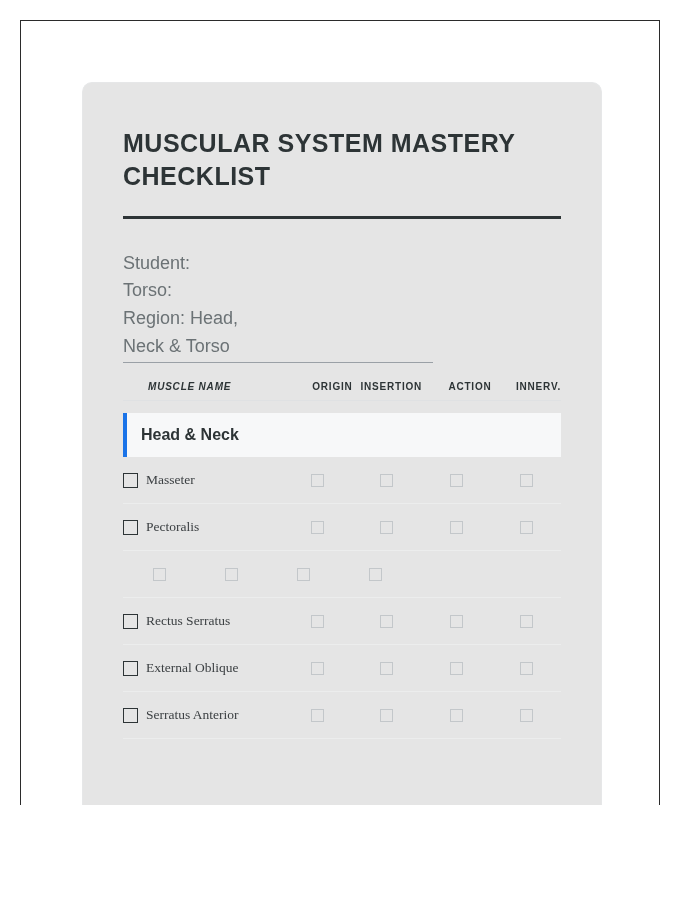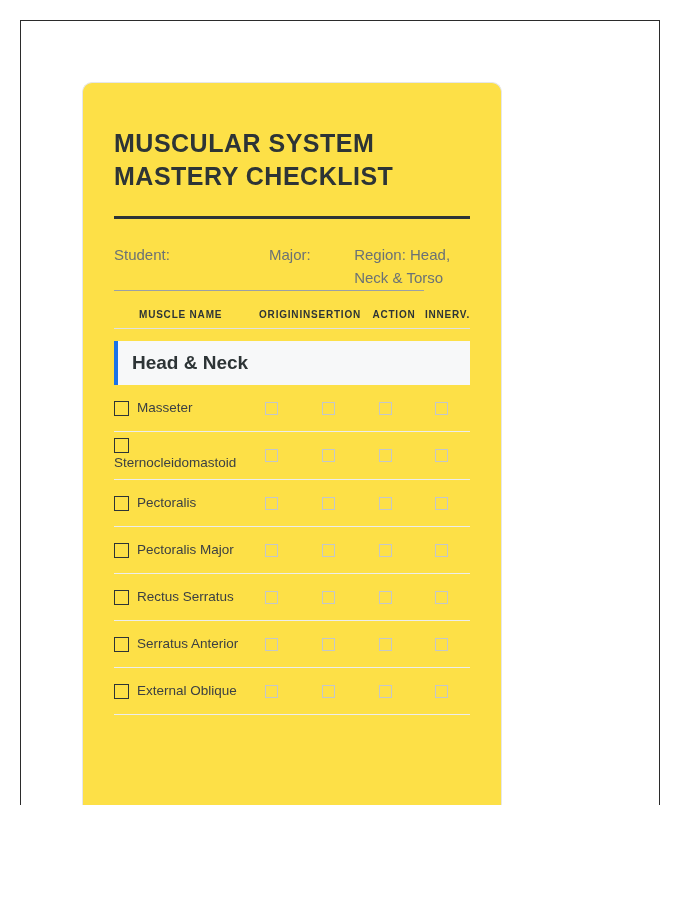--- a/index.html
+++ b/index.html
@@ -27,29 +27,29 @@
     box-sizing: border-box;
     overflow: hidden;
     background: #ffffff;
   }
 
   
   .sheet-card {
     position: absolute;
     left: 61px;
     top: 61px;
-    width: 420px;
+    width: 520px;
     height: 740px;
     box-sizing: border-box;
-    background: #fde047;
+    background: #e5e5e5;
     border: 1px solid #e6e7e8;
     border-bottom: none;
     border-radius: 10px 10px 0 0;
     overflow: hidden;
-    padding: 0 31px;
+    padding: 0 40px;
   }
 
   
   .doc-title {
     margin: 0;
     padding-top: 44px;
     font-size: 25px;
     line-height: 1.33;
     font-weight: bold;
     letter-spacing: 0.5px;
@@ -58,24 +58,25 @@
   }
   .title-rule {
     margin-top: 22px;
     height: 3px;
     background: #2d3436;
   }
 
   
   .meta-row {
     display: flex;
-    margin-top: 24px;
-    font-size: 15px;
+    margin-top: 31px;
+    font-size: 18px;
     color: #6b7275;
     line-height: 1.55;
+    flex-direction: column;
   }
   .meta-student { width: 182px; }
   .meta-date    { width: 100px; }
   .meta-region  { width: 136px; }
 
   .meta-underline {
     margin-top: 1px;
     width: 310px;
     height: 1px;
     background: #9aa0a6;
@@ -87,36 +88,36 @@
     align-items: flex-end;
     margin-top: 18px;
     padding-bottom: 8px;
     border-bottom: 1px solid #dfe1e3;
     font-size: 10px;
     font-weight: bold;
     letter-spacing: 0.8px;
     color: #2d3436;
     text-transform: uppercase;
   }
-  .col-head .c-name { width: 165px; padding-left: 25px; box-sizing: border-box; }
+  .col-head .c-name { width: 165px; padding-left: 25px; box-sizing: border-box; font-style: italic; }
   .col-head .c-box  { width: 72px; text-align: right; }
 
   
   .section-band {
     margin-top: 12px;
     height: 44px;
     background: #f7f8f9;
     display: flex;
     align-items: center;
     border-left: 4px solid #1a73e8;
     box-sizing: border-box;
   }
   .section-band .section-label {
     padding-left: 14px;
-    font-size: 19px;
+    font-size: 16px;
     font-weight: bold;
     color: #2d3436;
     text-align: right;
   }
 
   
   .muscle-row {
     display: flex;
     align-items: center;
     min-height: 46px;
@@ -126,20 +127,21 @@
     width: 165px;
     display: flex;
     align-items: center;
     flex-wrap: wrap;
     gap: 0 8px;
     font-size: 13.5px;
     color: #3c4043;
     line-height: 1.5;
     padding: 6px 0;
     box-sizing: border-box;
+    font-family: Liberation Serif, serif;
   }
   .muscle-row .c-box {
     width: 72px;
     display: flex;
     justify-content: center;
     align-items: center;
   }
 
   .check-main {
     width: 15px;
@@ -159,21 +161,21 @@
 <body>
 
 <div class="page-frame">
   <div class="sheet-card">
 
     <h1 class="doc-title">Muscular System Mastery Checklist</h1>
     <div class="title-rule"></div>
 
     <div class="meta-row">
       <div class="meta-student">Student:</div>
-      <div class="meta-date">Major:</div>
+      <div class="meta-date">Torso:</div>
       <div class="meta-region">Region: Head, Neck &amp; Torso</div>
     </div>
     <div class="meta-underline"></div>
 
     <div class="col-head">
       <div class="c-name">MUSCLE NAME</div>
       <div class="c-box">ORIGIN</div>
       <div class="c-box">INSERTION</div>
       <div class="c-box">ACTION</div>
       <div class="c-box">INNERV.</div>
@@ -197,58 +199,36 @@
           <div class="c-box">
             <span class="check-small"></span>
           </div>
           <div class="c-box">
             <span class="check-small"></span>
           </div>
         </div>
         <div class="muscle-row">
           <div class="c-name">
             <span class="check-main"></span>
-            <span>Sternocleidomastoid</span>
-          </div>
-          <div class="c-box">
-            <span class="check-small"></span>
-          </div>
-          <div class="c-box">
-            <span class="check-small"></span>
-          </div>
-          <div class="c-box">
-            <span class="check-small"></span>
-          </div>
-          <div class="c-box">
-            <span class="check-small"></span>
-          </div>
-        </div>
-        <div class="muscle-row">
-          <div class="c-name">
-            <span class="check-main"></span>
             <span>Pectoralis</span>
           </div>
           <div class="c-box">
             <span class="check-small"></span>
           </div>
           <div class="c-box">
             <span class="check-small"></span>
           </div>
           <div class="c-box">
             <span class="check-small"></span>
           </div>
           <div class="c-box">
             <span class="check-small"></span>
           </div>
         </div>
         <div class="muscle-row">
-          <div class="c-name">
-            <span class="check-main"></span>
-            <span>Pectoralis Major</span>
-          </div>
           <div class="c-box">
             <span class="check-small"></span>
           </div>
           <div class="c-box">
             <span class="check-small"></span>
           </div>
           <div class="c-box">
             <span class="check-small"></span>
           </div>
           <div class="c-box">
@@ -269,39 +249,39 @@
           <div class="c-box">
             <span class="check-small"></span>
           </div>
           <div class="c-box">
             <span class="check-small"></span>
           </div>
         </div>
         <div class="muscle-row">
           <div class="c-name">
             <span class="check-main"></span>
+            <span>External Oblique</span>
+          </div>
+          <div class="c-box">
+            <span class="check-small"></span>
+          </div>
+          <div class="c-box">
+            <span class="check-small"></span>
+          </div>
+          <div class="c-box">
+            <span class="check-small"></span>
+          </div>
+          <div class="c-box">
+            <span class="check-small"></span>
+          </div>
+        </div>
+        <div class="muscle-row">
+          <div class="c-name">
+            <span class="check-main"></span>
             <span>Serratus Anterior</span>
-          </div>
-          <div class="c-box">
-            <span class="check-small"></span>
-          </div>
-          <div class="c-box">
-            <span class="check-small"></span>
-          </div>
-          <div class="c-box">
-            <span class="check-small"></span>
-          </div>
-          <div class="c-box">
-            <span class="check-small"></span>
-          </div>
-        </div>
-        <div class="muscle-row">
-          <div class="c-name">
-            <span class="check-main"></span>
-            <span>External Oblique</span>
           </div>
           <div class="c-box">
             <span class="check-small"></span>
           </div>
           <div class="c-box">
             <span class="check-small"></span>
           </div>
           <div class="c-box">
             <span class="check-small"></span>
           </div>

